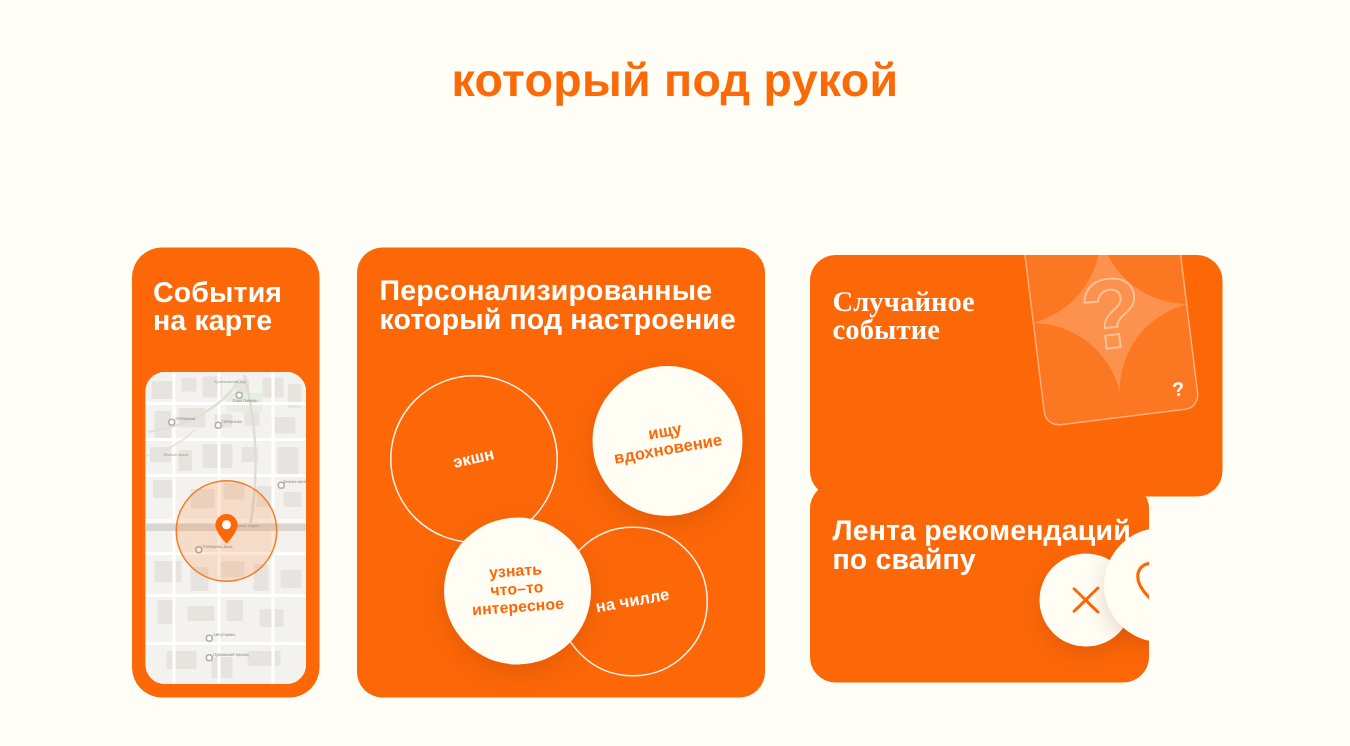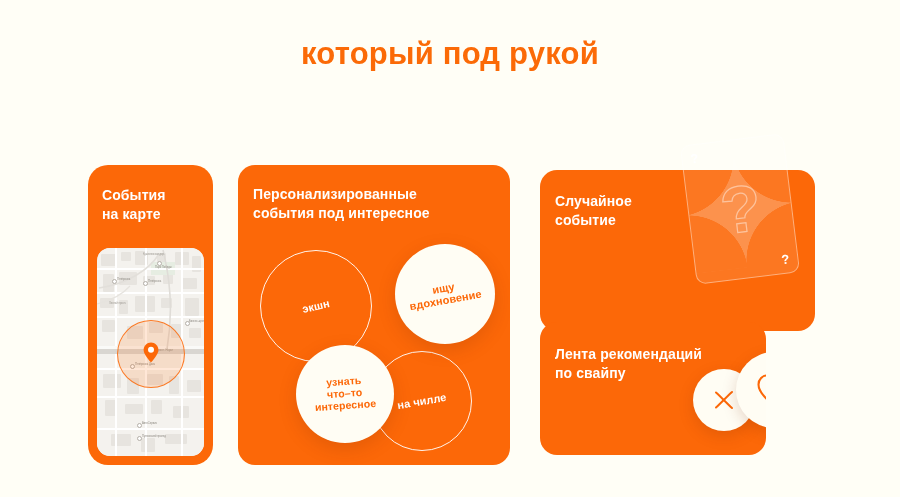--- a/index.html
+++ b/index.html
@@ -42,21 +42,21 @@
   
   .card {
     position: absolute;
     background: #FC6808;
     border-radius: 17px;
     overflow: hidden;
   }
   .card-title {
     position: absolute;
     color: #FFFFFF;
-    font-size: 14px;
+    font-size: 19px;
     font-weight: bold;
     line-height: 19px;
     letter-spacing: 0.1px;
     white-space: pre-line;
     z-index: 6;
   }
 
   
   #card-map {
     left: 88px;
@@ -188,20 +188,21 @@
 
   #bub-chill   { left: 134px; top: 186px; width: 100px; height: 100px; z-index: 3; }
   #bub-chill .btxt   { font-size: 11px; transform: rotate(-10deg); }
 
   
   #card-random {
     left: 540px;
     top: 170px;
     width: 275px;
     height: 161px;
+    font-family: Liberation Serif, serif;
   }
   #card-random .card-title { left: 15px; top: 22px; }
 
   .play-card {
     position: absolute;
     left: 688px;
     top: 139px;
     width: 104px;
     height: 140px;
     border-radius: 10px;
@@ -374,21 +375,21 @@
             <path d="M8 0.6 C3.9 0.6 0.6 3.9 0.6 8 C0.6 13 8 20.4 8 20.4 C8 20.4 15.4 13 15.4 8 C15.4 3.9 12.1 0.6 8 0.6 Z" fill="#FC6808"></path>
             <circle cx="8" cy="7.8" r="3" fill="#FFFFFF"></circle>
           </svg>
         </div>
       </div>
     </div>
   </div>
 
   <div class="card" id="card-mood">
     <div class="card-title">Персонализированные
-события под интересное</div>
+который под настроение</div>
 
     <div class="bubble outline" id="bub-action">
       <span class="btxt">экшн</span>
     </div>
 
     <div class="bubble filled" id="bub-inspire">
       <span class="btxt">ищу
 вдохновение</span>
     </div>
 

